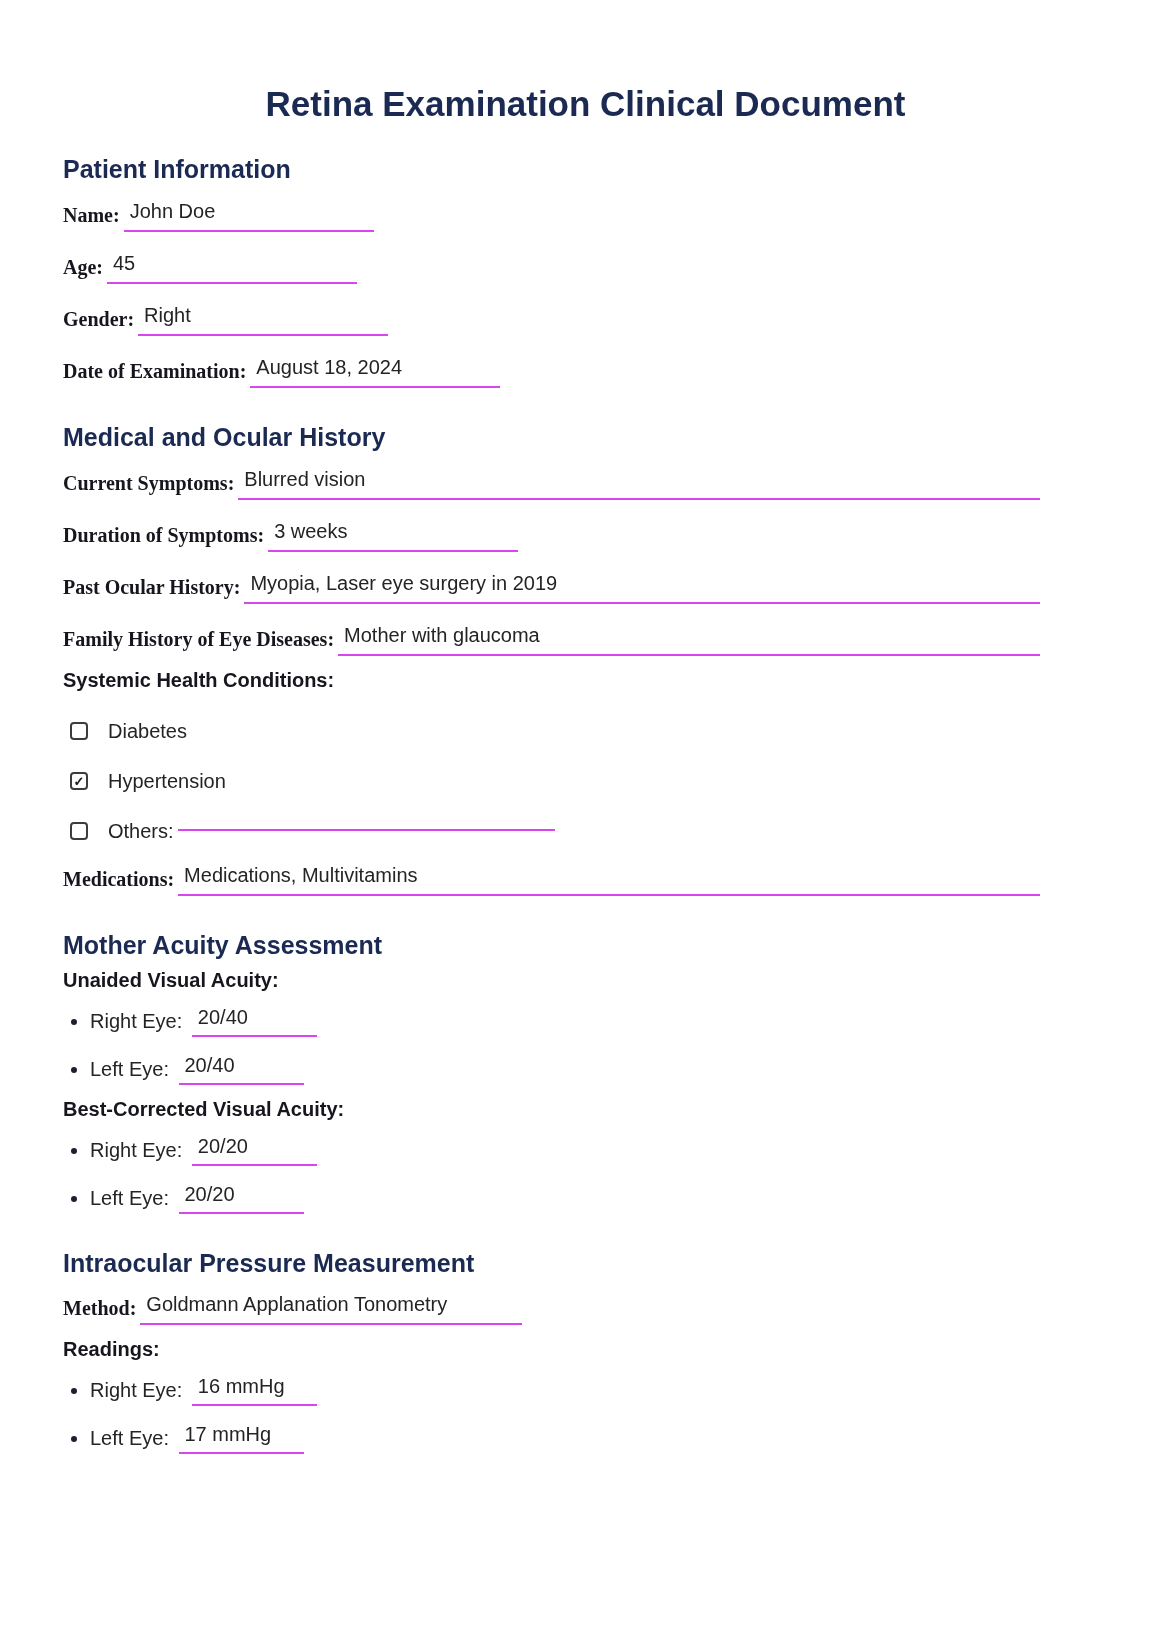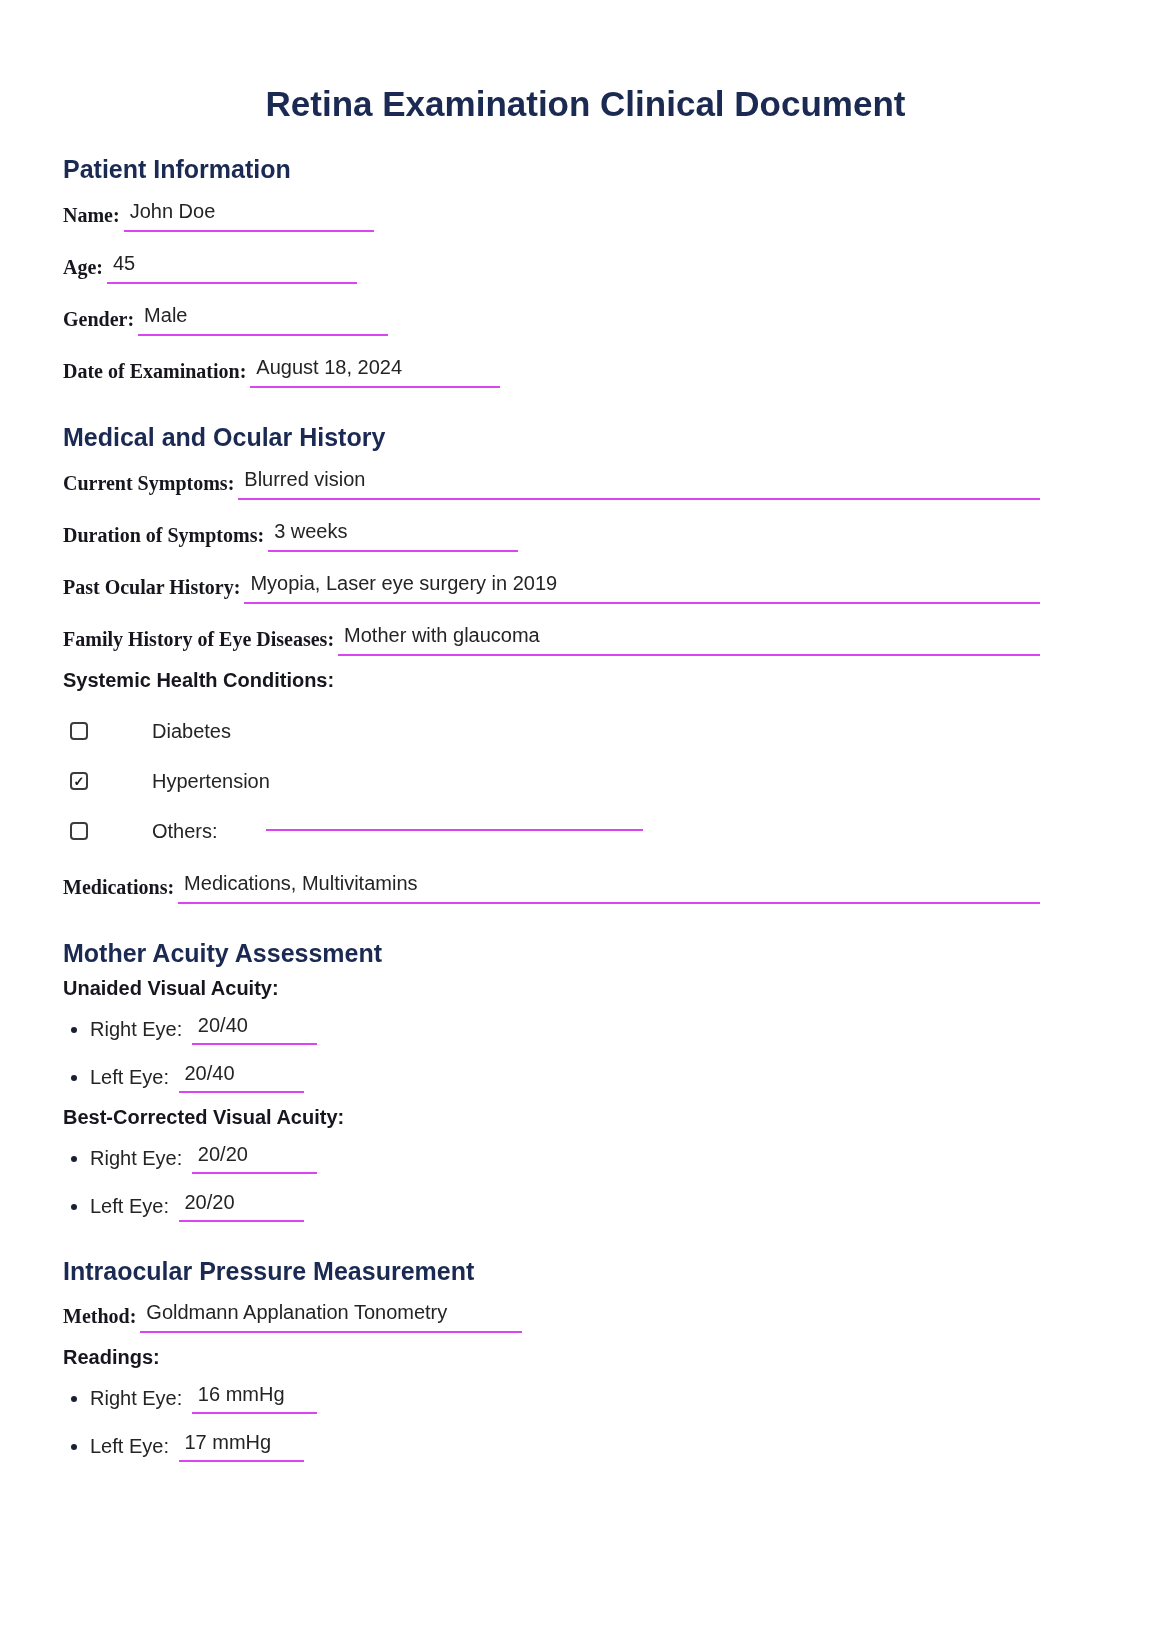--- a/index.html
+++ b/index.html
@@ -42,21 +42,21 @@
     font-size: 20px; color: #242424; white-space: nowrap;
   }
   .w-md { width: 250px; }
   .w-sm { width: 125px; }
   .w-lg { width: 377px; }
   .w-xl { width: 382px; }
   .grow { flex: 1; }
   
   .cb-row {
     display: flex; align-items: center;
-    margin: 27px 0 0 7px; font-size: 20px; gap: 44px;
+    margin: 27px 0 0 7px; font-size: 20px;
   }
   .checkbox {
     width: 18px; height: 18px; flex: 0 0 18px;
     border: 2px solid #3c3c3c; border-radius: 4px;
     margin-right: 20px;
     display: inline-flex; align-items: center; justify-content: center;
     background: #ffffff;
   }
   .checkmark {
     visibility: hidden; font-size: 13px; line-height: 1;
@@ -82,21 +82,21 @@
     <div class="field-row">
       <span class="lbl">Name:</span>
       <span class="val w-md">John Doe</span>
     </div>
     <div class="field-row">
       <span class="lbl">Age:</span>
       <span class="val w-md">45</span>
     </div>
     <div class="field-row">
       <span class="lbl">Gender:</span>
-      <span class="val w-md">Male</span>
+      <span class="val w-md">Right</span>
     </div>
     <div class="field-row">
       <span class="lbl">Date of Examination:</span>
       <span class="val w-md">August 18, 2024</span>
     </div>
   </section>
 
   <section>
     <h2 class="section-heading">Medical and Ocular History</h2>
 
@@ -132,21 +132,21 @@
       <span class="cb-label">Hypertension</span>
     </div>
     <div class="cb-row">
       <span class="checkbox">
         <span class="checkmark">✓</span>
       </span>
       <span class="cb-label">Others:</span>
       <span class="val w-lg"></span>
     </div>
 
-    <div class="field-row" style="margin-top:32px;">
+    <div class="field-row" style="margin-top:24px;">
       <span class="lbl">Medications:</span>
       <span class="val grow">Medications, Multivitamins</span>
     </div>
   </section>
 
   <section>
     <h2 class="section-heading">Mother Acuity Assessment</h2>
 
     <div class="sub-label">Unaided Visual Acuity:</div>
     <ul class="dot-list">

